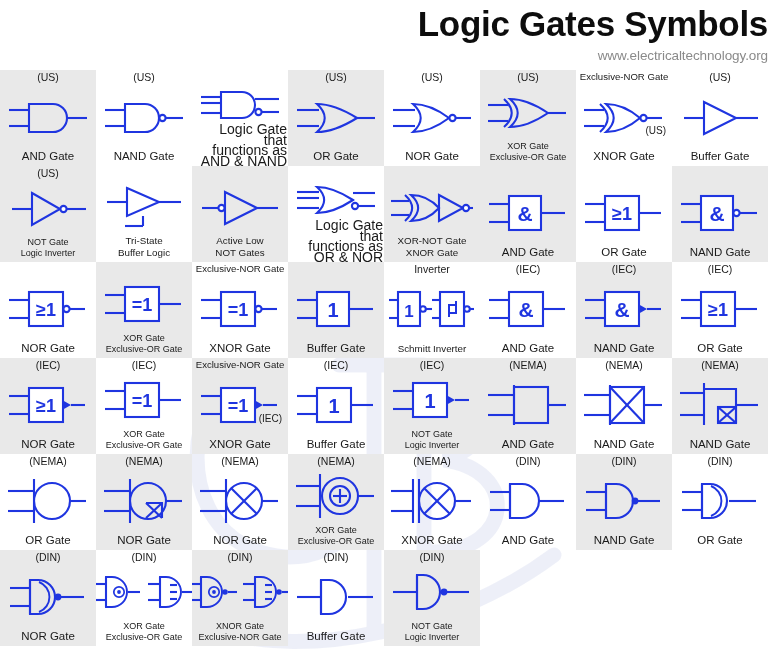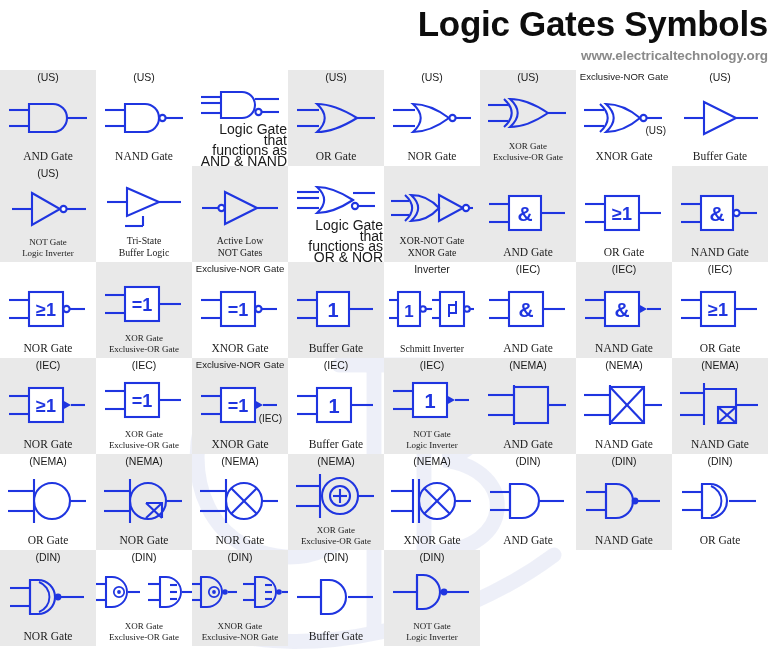--- a/index.html
+++ b/index.html
@@ -36,21 +36,21 @@
   #title {
     font-size: 35px;
     font-weight: bold;
     color: #0d0d0d;
     letter-spacing: -0.3px;
     line-height: 44px;
     margin: 0;
   }
   #subtitle {
     font-size: 13.5px;
-    font-weight: bold;
+    font-weight: normal;
     color: #8a8a8a;
     line-height: 20px;
     margin: 0;
     letter-spacing: -0.1px;
   }
   
   #grid {
     position: relative;
     z-index: 1;
     display: grid;
@@ -90,21 +90,20 @@
     min-height: 0;
   }
   .sym svg { display: block; overflow: visible; }
   .caption {
     font-size: 11.5px;
     color: #1a1a1a;
     line-height: 13px;
     text-align: center;
     padding-bottom: 3px;
     white-space: pre-line;
-    font-family: Liberation Serif, serif;
   }
   .caption.small { font-size: 9.8px; line-height: 12px; }
   .caption.tiny  { font-size: 9px;  line-height: 11px; }
 
   .midcap {
     font-size: 14px;
     color: #1a1a1a;
     line-height: 10.5px;
     text-align: right;
     white-space: pre-line;

